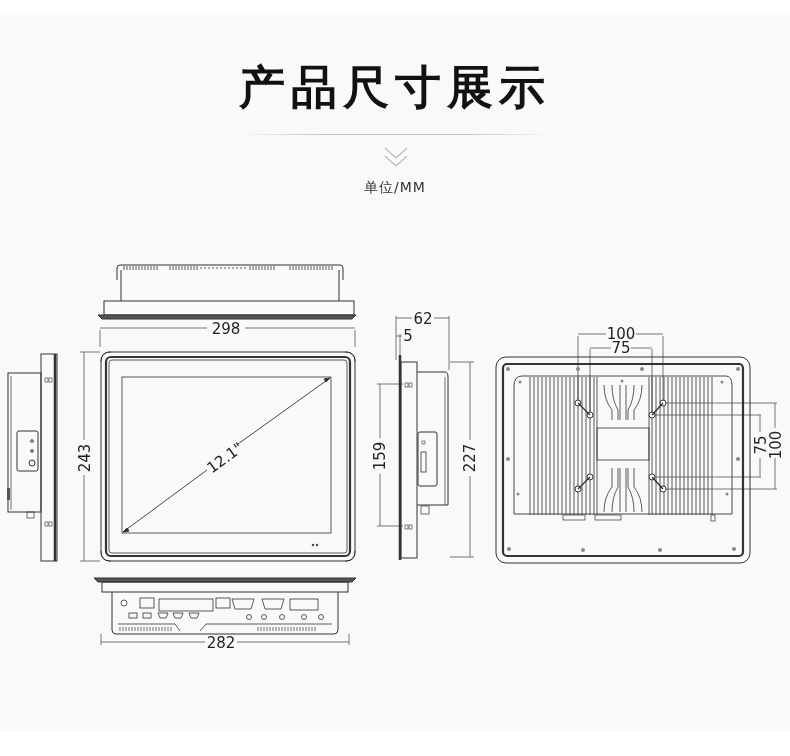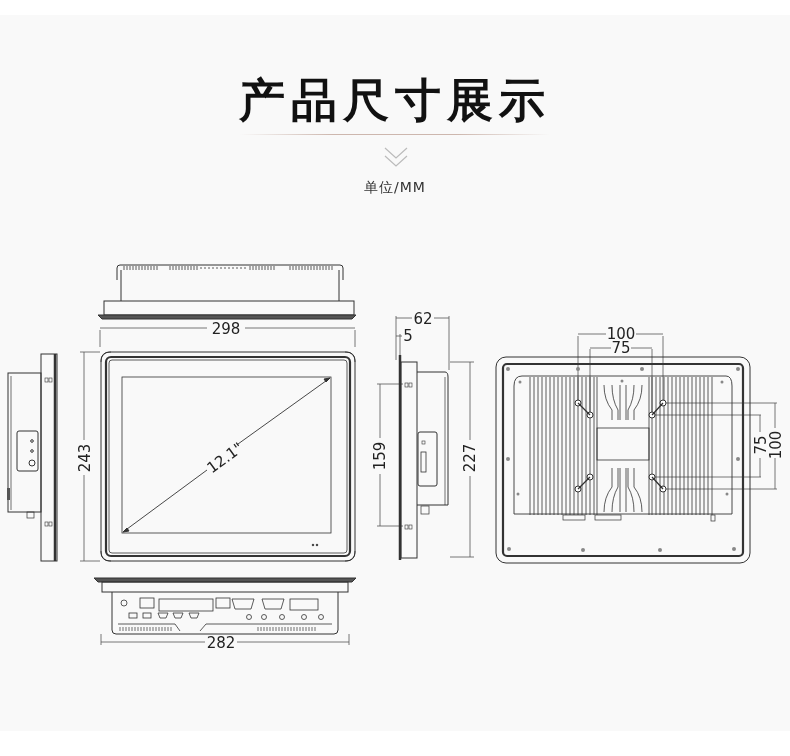--- a/index.html
+++ b/index.html
@@ -1,18 +1,18 @@
 <!DOCTYPE html>
 <html><head>
 <meta charset="utf-8">
 <style>
   html,body{margin:0;padding:0;}
   body{width:790px;height:756px;background:#ffffff;position:relative;overflow:hidden;font-family:"DejaVu Sans","Liberation Sans",sans-serif;}
   .band{position:absolute;left:0;top:15px;width:790px;height:716px;background:#f9f9f9;}
-  .title{position:absolute;left:0;top:70px;width:790px;text-align:center;font-size:46px;font-weight:bold;color:#111;letter-spacing:6px;line-height:60px;}
+  .title{position:absolute;left:0;top:57px;width:790px;text-align:center;font-size:46px;font-weight:bold;color:#111;letter-spacing:6px;line-height:60px;}
   .title-rule{position:absolute;left:240px;top:134px;width:310px;height:1px;background:linear-gradient(90deg,rgba(200,180,170,0),#cdb7ae 30%,#cdb7ae 70%,rgba(200,180,170,0));}
   .chev{position:absolute;left:383px;top:146px;}
   .unit{position:absolute;left:0;top:179px;width:790px;text-align:center;font-size:14px;color:#333;letter-spacing:1px;}
   svg.draw{position:absolute;left:0;top:0;}
   .dim{font-family:"DejaVu Sans","Liberation Sans",sans-serif;font-size:15px;fill:#222;}
 </style>
 </head>
 <body>
 
 <div class="band"></div>

